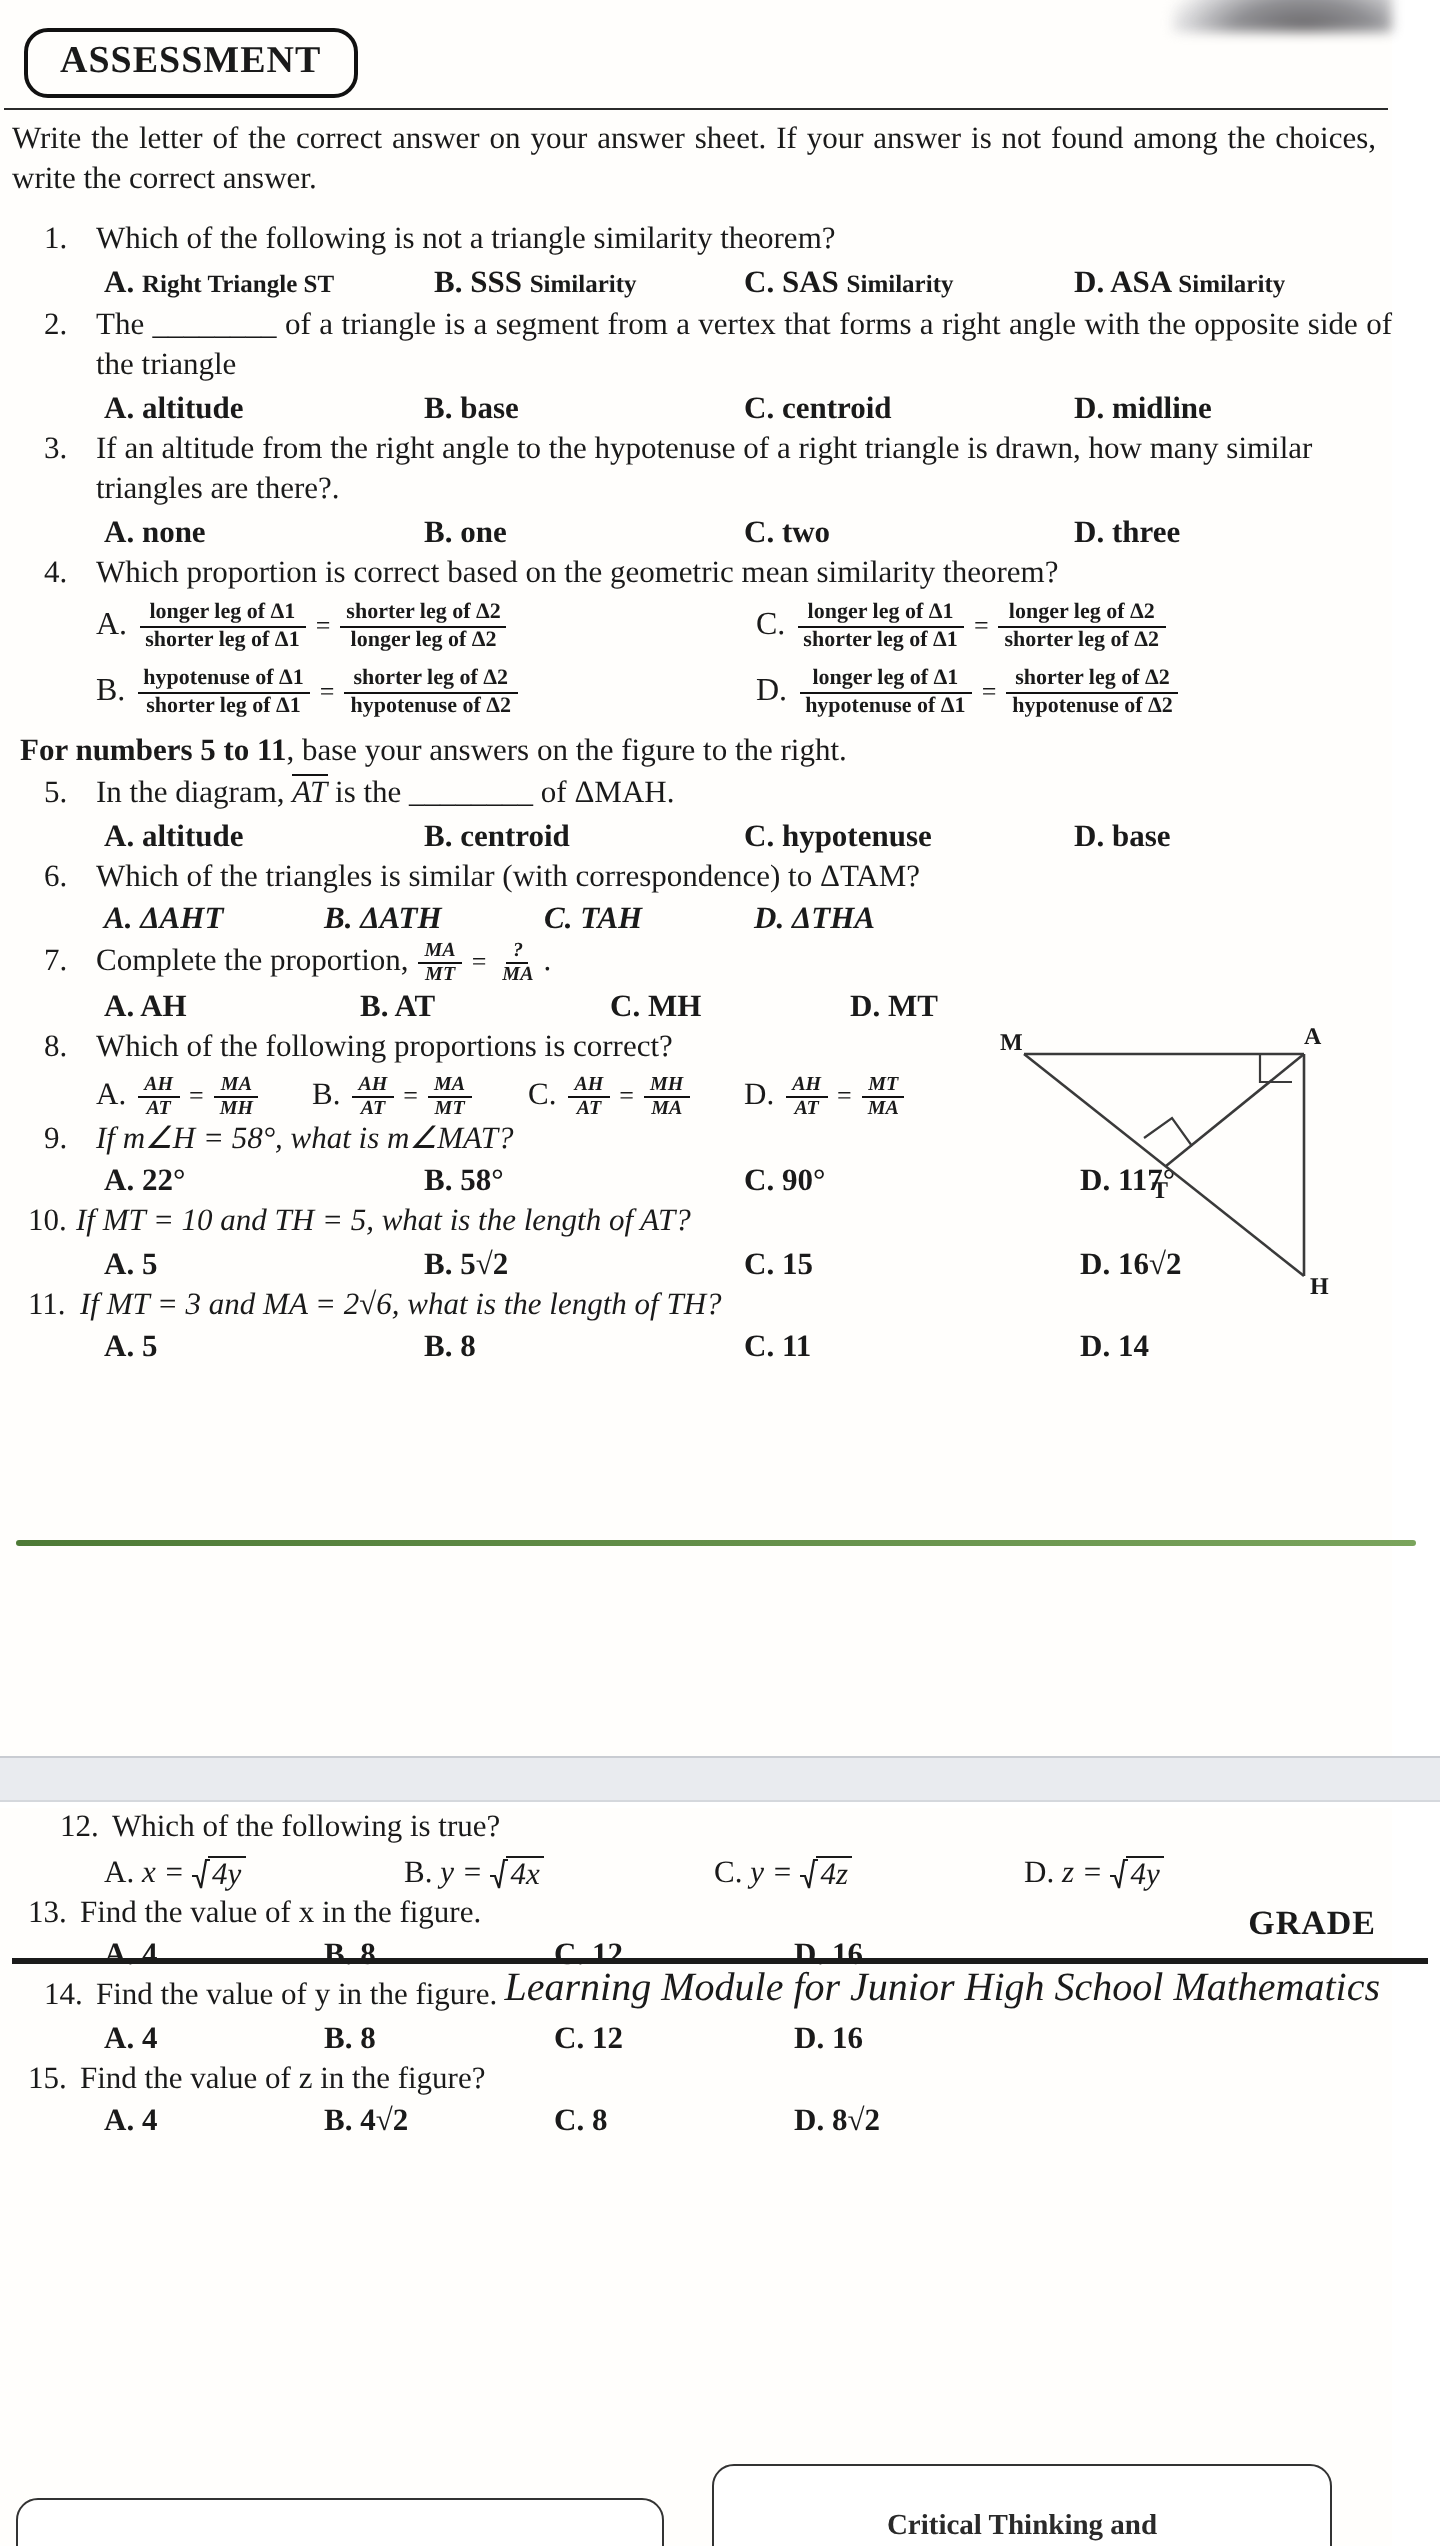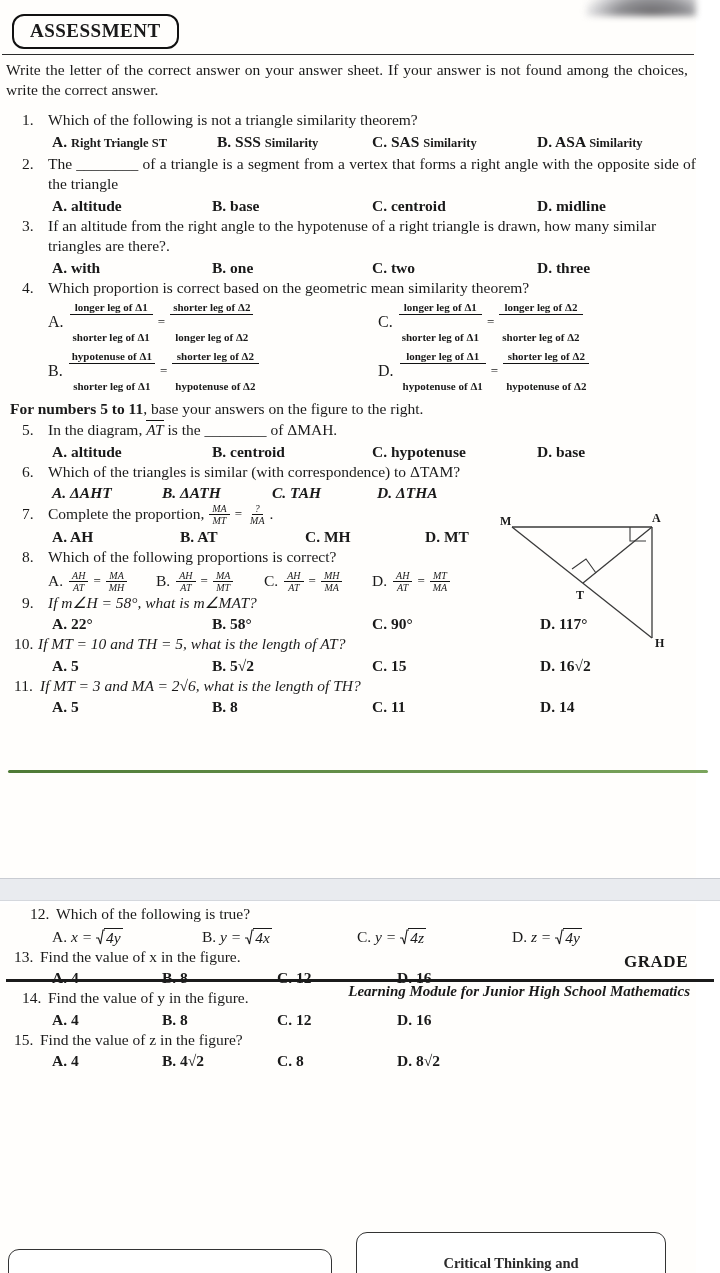--- a/index.html
+++ b/index.html
@@ -36,48 +36,48 @@
 
   .qlist{margin:10px 0 0 0;}
   .q{display:flex;margin:0 0 0 22px;font-size:15.5px;line-height:20.5px;}
   .qnum{width:26px;flex:0 0 26px;text-align:left;}
   .qnum.wide{width:30px;flex:0 0 30px;margin-left:-8px;}
   .qtext{flex:1;}
   .choices{display:flex;margin-left:48px;font-size:15.5px;line-height:21px;}
   .ch{white-space:nowrap;font-weight:bold;}
   .small-caps{font-size:12.5px;}
   .ital{font-style:italic;}
-  .b{font-weight:bold;gap:16px;}
+  .b{font-weight:bold;}
 
   
   .frac{display:inline-flex;flex-direction:column;vertical-align:middle;
         text-align:center;font-size:9.5px;line-height:11px;margin:0 2px;}
   .frac .num{border-bottom:1.3px solid #111;padding:0 3px 0px 3px;}
   .frac .den{padding:0px 3px 0 3px;}
-  .frac.it{font-style:italic;font-weight:normal;align-items:center;}
+  .frac.it{font-style:italic;font-weight:bold;align-items:center;}
   .eq{display:inline-block;vertical-align:middle;margin:0 3px;font-size:13px;}
   .fr-row{display:flex;align-items:center;}
   .fr-label{margin-right:4px;}
 
   .bigfrac{font-size:11px;line-height:12.5px;}
 
   .note{margin:8px 0 2px 10px;font-size:15.5px;}
 
   
   .fig1{position:absolute;left:500px;top:513px;width:210px;height:150px;}
 
   .greenline{position:absolute;left:8px;top:770px;width:700px;height:3px;
      background:linear-gradient(to right,#4e7a36,#7aa45c);border-radius:2px;}
   .pageno{position:absolute;top:778px;left:0;width:720px;text-align:center;
      font-size:14px;font-weight:bold;}
 
   
   .grade{position:absolute;right:8px;top:48px;font-size:17px;font-weight:bold;letter-spacing:.5px;}
   .rule2{position:absolute;left:6px;top:75px;width:708px;height:3px;background:#1b1b1b;}
-  .modtitle{position:absolute;right:6px;top:79px;font-style:italic;font-weight:bold;font-size:15px;}
+  .modtitle{position:absolute;right:6px;top:79px;font-style:italic;font-weight:normal;font-size:20px;}
   .bottombox{position:absolute;border:1.6px solid #333;border-radius:11px;background:#fff;}
   .bb1{left:8px;top:1253px;width:322px;height:40px;}
   .bb2{left:356px;top:1236px;width:308px;height:55px;}
   .bbtext{position:absolute;left:0;top:22px;width:100%;text-align:center;font-weight:bold;font-size:14.5px;color:#2a2a2a;}
 
   svg{display:block;overflow:visible;}
 </style>
 </head>
 <body>
 
@@ -127,21 +127,21 @@
       <div style="flex:0 0 160px" class="ch">B. base</div>
       <div style="flex:0 0 165px" class="ch">C. centroid</div>
       <div class="ch">D. midline</div>
     </div>
 
     <div class="q">
       <span class="qnum">3.</span>
       <span class="qtext">If an altitude from the right angle to the hypotenuse of a right triangle is drawn, how many similar triangles are there?.</span>
     </div>
     <div class="choices" style="margin-left:52px">
-      <div style="flex:0 0 160px" class="ch">A. with</div>
+      <div style="flex:0 0 160px" class="ch">A. none</div>
       <div style="flex:0 0 160px" class="ch">B. one</div>
       <div style="flex:0 0 165px" class="ch">C. two</div>
       <div class="ch">D. three</div>
     </div>
 
     <div class="q">
       <span class="qnum">4.</span>
       <span class="qtext">Which proportion is correct based on the geometric mean similarity theorem?</span>
     </div>
     <div style="display:flex;margin-left:48px;margin-top:3px">

